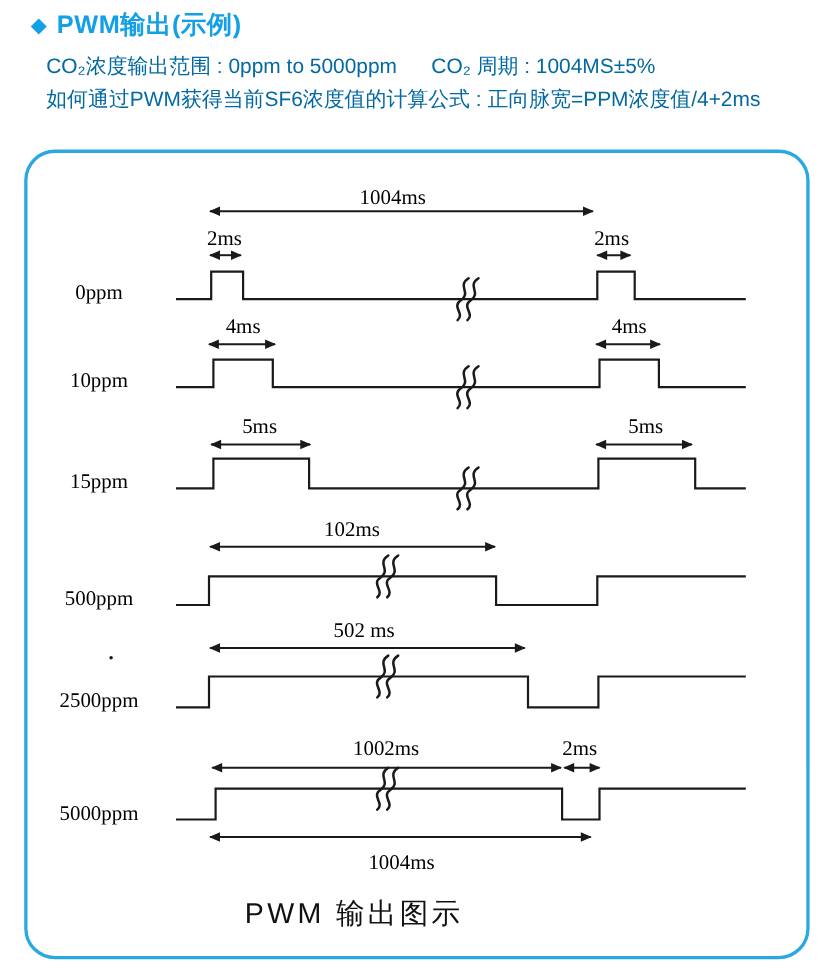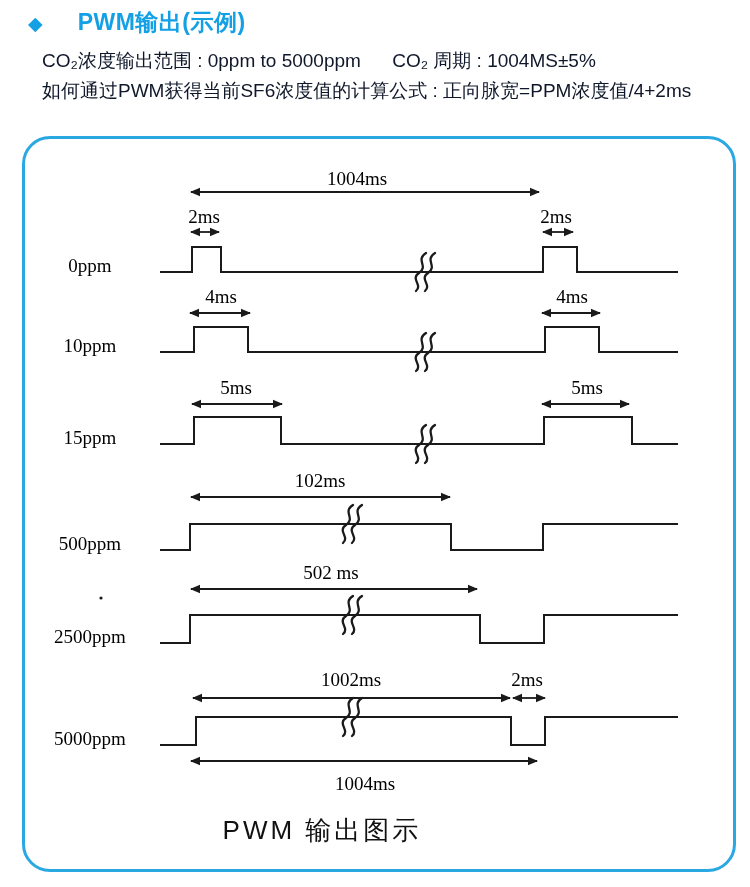--- a/index.html
+++ b/index.html
@@ -8,23 +8,23 @@
     font-family:"Liberation Sans","DejaVu Sans",sans-serif;
     -webkit-font-smoothing:antialiased;
   }
   .page{position:relative;width:750px;height:887px;overflow:hidden;background:#fff;}
 
   .header{
     position:absolute;left:28px;top:7px;
     display:flex;align-items:center;gap:9px;color:#14a0e4;
   }
   .diamond{font-size:19px;line-height:1;transform:translateY(1px);}
-  .title{font-size:23px;font-weight:bold;letter-spacing:0.5px;margin-left:26px;}
+  .title{font-size:23px;font-weight:bold;letter-spacing:0.5px;}
 
-  .intro{position:absolute;left:42px;top:46px;font-size:19px;color:#0f172a;line-height:30px;}
+  .intro{position:absolute;left:42px;top:46px;font-size:19px;color:#0369a1;line-height:30px;}
   .intro p{margin:0;}
   .gap{margin-left:26px;}
 
   .figure-box{
     position:absolute;left:22px;top:136px;width:714px;height:736px;
     border:3px solid #2aa8e2;border-radius:28px;box-sizing:border-box;background:#fff;
   }
 
   #pwm-svg{position:absolute;left:0;top:0;width:750px;height:887px;pointer-events:none;}
   #pwm-svg text{

